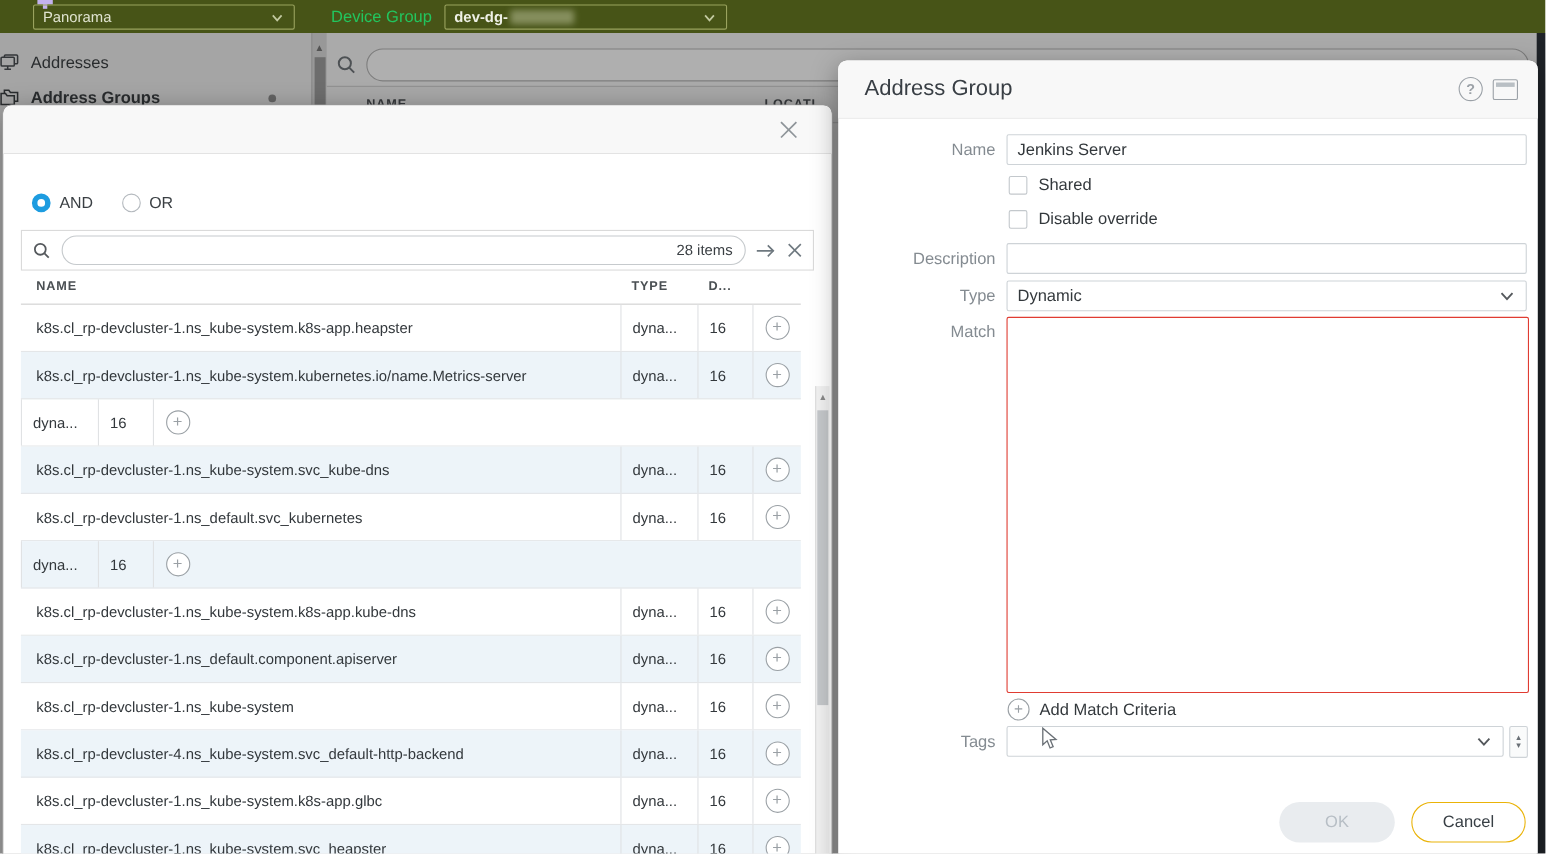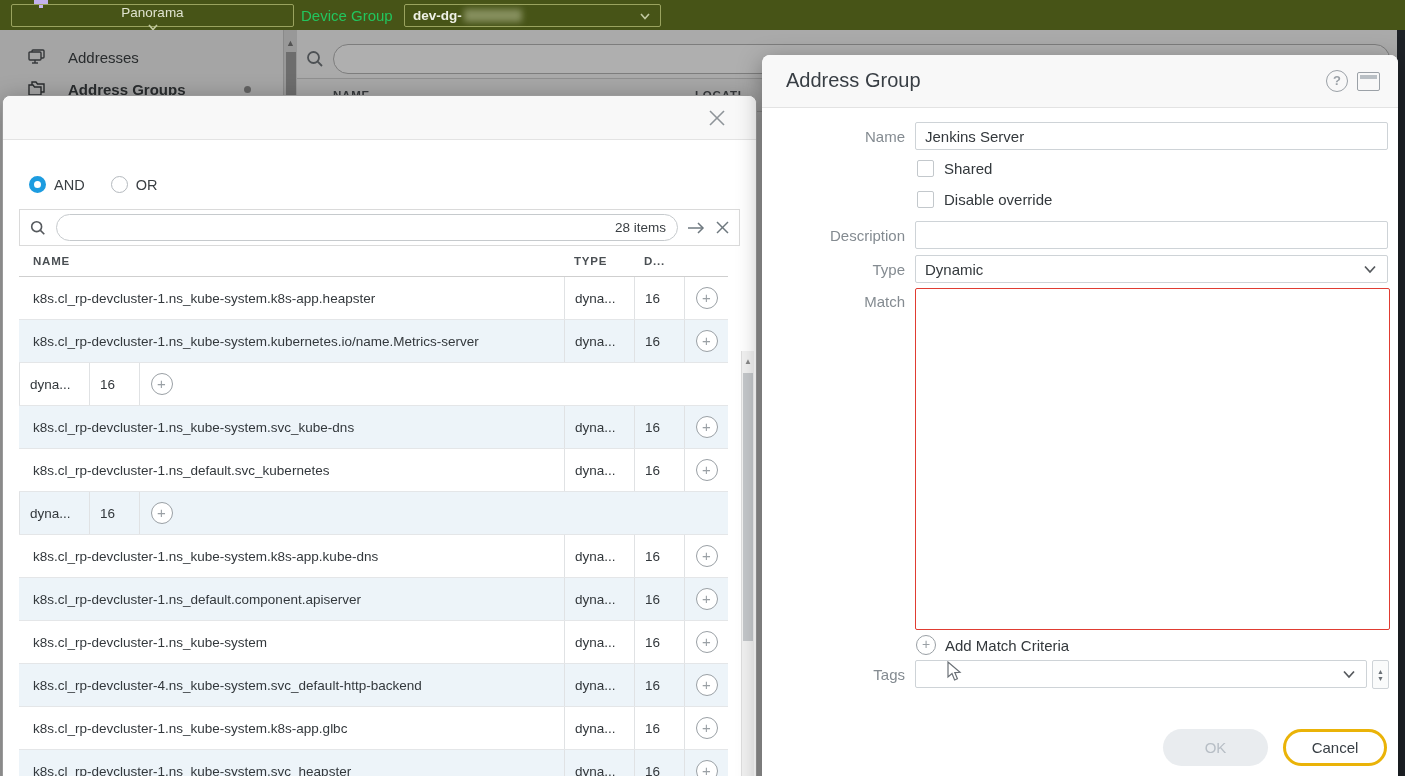--- a/index.html
+++ b/index.html
@@ -6,29 +6,29 @@
   html,body { width:1405px; height:776px; overflow:hidden; }
   body { font-family:"Liberation Sans", sans-serif; position:relative; background:#f0f0f0; }
 
   
   .topbar { position:absolute; left:0; top:0; width:1405px; height:30px; background:#475417; z-index:1; }
   .purple-mark { position:absolute; left:34px; top:0; width:14px; height:4px; background:#c3b2ee; }
   .purple-mark:after { content:""; position:absolute; left:5px; top:0; width:4px; height:8px; background:#c3b2ee; }
   .top-select { position:absolute; top:4px; height:23px; border:1px solid #9aa35f; border-radius:2px;
                 display:flex; align-items:center; padding:0 8px; color:#dfe3cf; font-size:13.5px; }
   .top-select .grow { flex:1; }
-  .ctx-select { left:11px; width:283px;flex-direction:column; }
+  .ctx-select { left:30px; width:238px; }
   .dg-select { left:404px; width:257px; color:#eef0e6; font-weight:bold;justify-content:space-between; }
   .dg-label { position:absolute; left:301px; top:7px; color:#22c55e; font-size:15px; }
   .blur-box { width:58px; height:13px; margin-left:2px; background:rgba(210,216,180,0.45); filter:blur(3px); border-radius:2px; }
   .chev { width:14px; height:14px; flex:none; }
 
   .bg-area { position:absolute; left:0; top:30px; width:1405px; height:746px; background:#e2e2e2; z-index:1; }
   .bg-sidebar { position:absolute; left:0; top:0; width:283px; height:746px; background:#ececec; }
-  .bg-side-item { position:absolute; left:0; width:283px; height:30px; display:flex; align-items:center; padding-left:28px; gap:22px; color:#3c4043; font-size:15px; }
+  .bg-side-item { position:absolute; left:0; width:283px; height:30px; display:flex; align-items:center; gap:10px; color:#3c4043; font-size:15px; }
   .bg-side-item .dot { position:absolute; right:32px; width:7px; height:7px; border-radius:50%; background:#8f8f8f; }
   .side-scroll { position:absolute; left:283px; top:0; width:14px; height:746px; background:#dadada; border-left:1px solid #c6c6c6; }
   .side-scroll .arr { position:absolute; top:8px; left:2px; font-size:9px; color:#777; }
   .side-scroll .thumb { position:absolute; top:22px; left:2px; width:10px; height:70px; background:#9d9d9d; }
   .bg-content { position:absolute; left:297px; top:0; width:1101px; height:746px; background:#f4f4f4; }
   .bg-search { position:absolute; left:8px; top:14px; display:flex; align-items:center; gap:8px; width:1085px; }
   .bg-pill { flex:1; height:30px; border:1.5px solid #b3b3b3; border-radius:15px; background:#fbfbfb; }
   .bg-thead { position:absolute; left:0; top:48px; width:1101px; height:34px; background:#efefef; border-top:1px solid #cfcfcf; border-bottom:1px solid #cfcfcf; }
   .bg-thead .h { position:absolute; top:10px; font-size:11.5px; font-weight:bold; letter-spacing:0.8px; color:#4e5256; }
   .right-dark { position:absolute; left:1397px; top:0; width:8px; height:746px; background:#2b3139; }
@@ -79,21 +79,21 @@
   .chkbox { width:17px; height:17px; border:1.5px solid #c3c8cc; border-radius:2px; background:#fff; }
   .select .chevr { margin-left:auto; }
   .match-box { position:absolute; left:153px; top:233px; width:475px; height:342px; border:1.5px solid #e03c32; border-radius:2px; background:#fff; }
   .addrow { position:absolute; left:154px; top:580px; display:flex; align-items:center; gap:9px; font-size:15px; color:#33383c; cursor:pointer; }
   .addrow .plus-circle { width:20px; height:20px; font-size:14px; line-height:17px; }
   .tags-inp { width:452px; }
   .spinner { position:absolute; left:610px; top:605px; width:17px; height:29px; border:1px solid #ced3d7; border-radius:2px; background:#fafbfb; display:flex; flex-direction:column; align-items:center; justify-content:center; font-size:7px; color:#6a7076; line-height:7px; cursor:pointer; }
   .cursor-svg { position:absolute; left:184px; top:606px; z-index:5; }
   .btn { position:absolute; top:674px; height:37px; border-radius:19px; font-size:15px; display:flex; align-items:center; justify-content:center; font-family:"Liberation Sans",sans-serif; }
   .btn-ok { left:401px; width:105px; background:#e9ecef; color:#b7bec5; border:none; }
-  .btn-cancel { left:521px; width:104px; background:#fff; color:#383f45; border:3px solid #eab308; cursor:pointer; }
+  .btn-cancel { left:521px; width:104px; background:#fff; color:#383f45; border:1px solid #eab308; cursor:pointer; }
 </style>
 </head>
 <body>
 
 <div class="topbar">
   <div class="purple-mark"></div>
   <div class="top-select ctx-select">
     <span>Panorama</span>
     <span class="grow"></span>
     <svg class="chev" viewBox="0 0 14 14">

